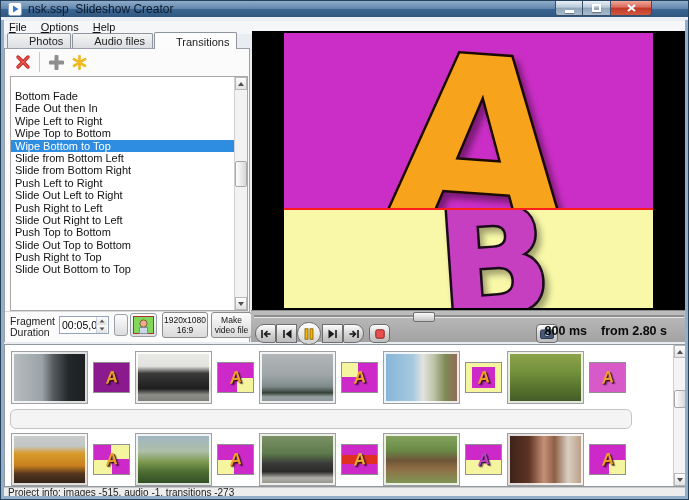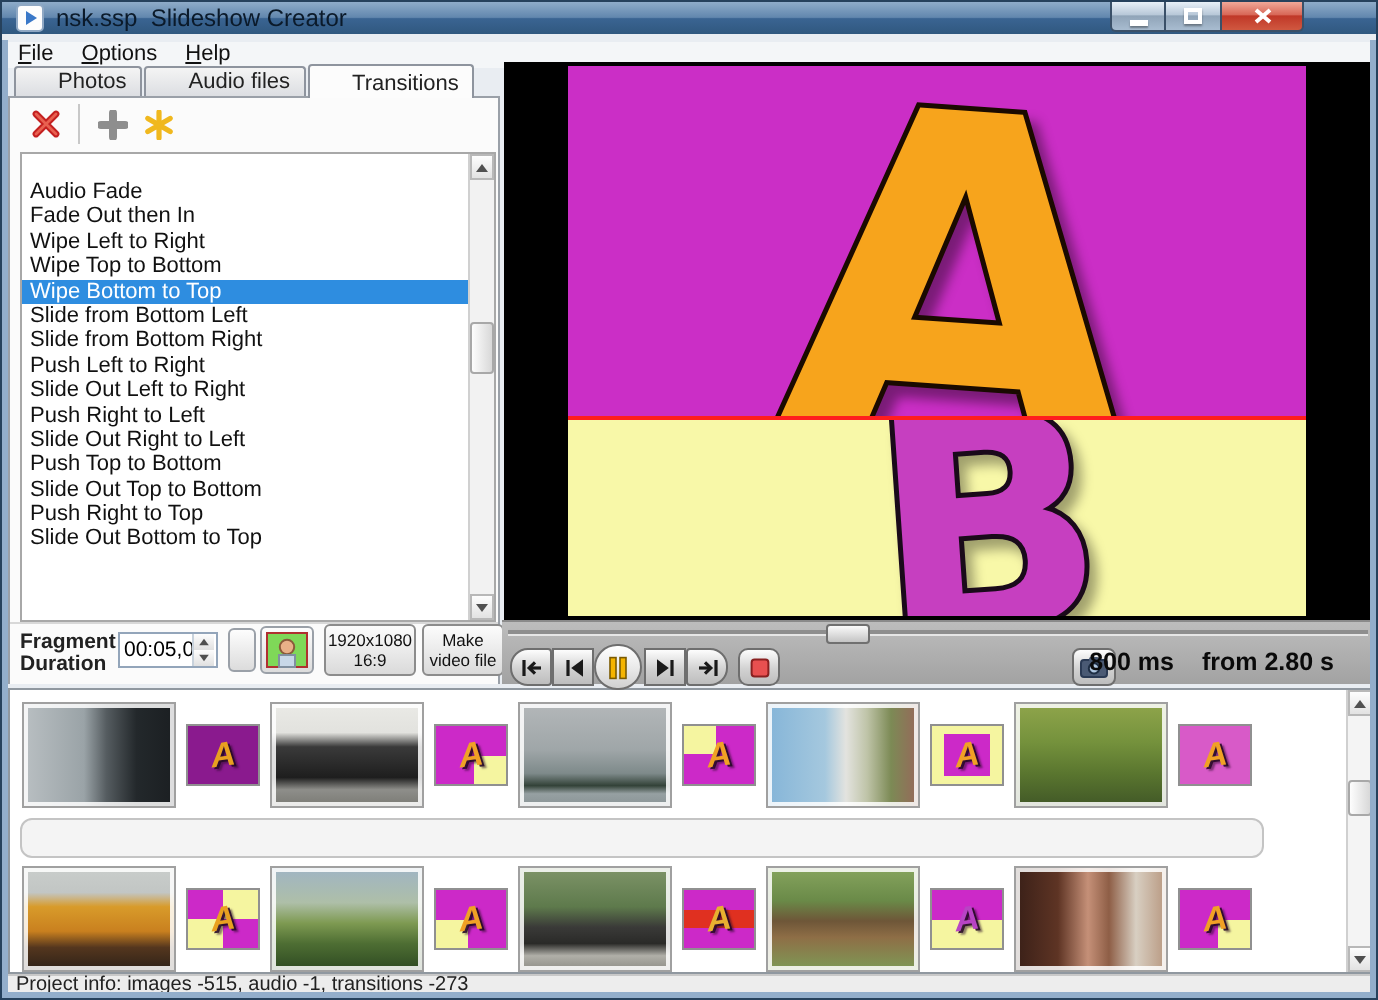--- a/index.html
+++ b/index.html
@@ -50,21 +50,21 @@
   .v-scroll{position:absolute;right:0;top:0;bottom:0;width:13px;background:#F2F2F2;border-left:1px solid #D0D0D0;}
   .sb-btn{position:absolute;left:0;width:12px;height:13px;background:linear-gradient(#FDFDFD,#E2E2E2);
     border:1px solid #B8B8B8;display:flex;align-items:center;justify-content:center;}
   .sb-up{top:0;} .sb-down{bottom:0;}
   .tri-up{width:0;height:0;border-left:3px solid transparent;border-right:3px solid transparent;border-bottom:4px solid #505050;}
   .tri-down{width:0;height:0;border-left:3px solid transparent;border-right:3px solid transparent;border-top:4px solid #505050;}
   .sb-thumb{position:absolute;left:0;width:12px;background:linear-gradient(90deg,#FDFDFD,#D8D8D8);border:1px solid #A8A8A8;border-radius:2px;}
 
   
   .bottom-controls{position:absolute;left:0;top:262px;width:100%;height:31px;border-top:1px solid #D8D8D8;background:#FBFBFB;}
-  .frag-label{position:absolute;left:5px;top:4px;font-size:10.5px;line-height:11px;color:#222;font-weight:bold;}
+  .frag-label{position:absolute;left:5px;top:4px;font-size:10.5px;line-height:11px;color:#222;}
   .spinbox{position:absolute;left:54px;top:4px;width:50px;height:18px;border:1px solid #93A5BA;background:#fff;display:flex;align-items:center;}
   .spin-input{border:none;outline:none;width:36px;font-size:10.5px;font-family:inherit;padding:0 0 0 2px;background:transparent;}
   .spin-arrows{width:11px;height:16px;border-left:1px solid #C8D2DC;display:flex;flex-direction:column;}
   .spin-arrows div{flex:1;display:flex;align-items:center;justify-content:center;background:linear-gradient(#FDFDFD,#E0E0E0);}
   .blank-btn{position:absolute;left:109px;top:2px;width:14px;height:22px;border:1px solid #9AA0A8;border-radius:3px;
     background:linear-gradient(#FDFDFD,#DCDCDC);}
   .img-btn{position:absolute;left:125px;top:1px;width:27px;height:24px;border:1px solid #9AA0A8;border-radius:3px;
     background:linear-gradient(#FDFDFD,#DCDCDC);display:flex;align-items:center;justify-content:center;}
   .sm-btn{position:absolute;top:0;height:26px;border:1px solid #8C8C8C;border-radius:3px;
     background:linear-gradient(#FCFCFC,#DADADA);font-size:8.5px;line-height:10px;text-align:center;
@@ -176,21 +176,21 @@
       </div>
       <div class="tool-btn" style="left:65px">
         <svg width="15" height="15" viewBox="0 0 15 15">
           <path d="M7.5 1v13M1.9 4.2l11.2 6.6M13.1 4.2L1.9 10.8" stroke="#F0B81E" stroke-width="2.6" stroke-linecap="round"></path>
         </svg>
       </div>
     </div>
 
     <div class="listbox">
       <div class="list-items" id="list-items">
-          <div class="list-item">Audio Fade</div>
+          <div class="list-item">Bottom Fade</div>
           <div class="list-item">Fade Out then In</div>
           <div class="list-item">Wipe Left to Right</div>
           <div class="list-item">Wipe Top to Bottom</div>
           <div class="list-item selected" style="background: rgb(46, 141, 224);">Wipe Bottom to Top</div>
           <div class="list-item">Slide from Bottom Left</div>
           <div class="list-item">Slide from Bottom Right</div>
           <div class="list-item">Push Left to Right</div>
           <div class="list-item">Slide Out Left to Right</div>
           <div class="list-item">Push Right to Left</div>
           <div class="list-item">Slide Out Right to Left</div>

